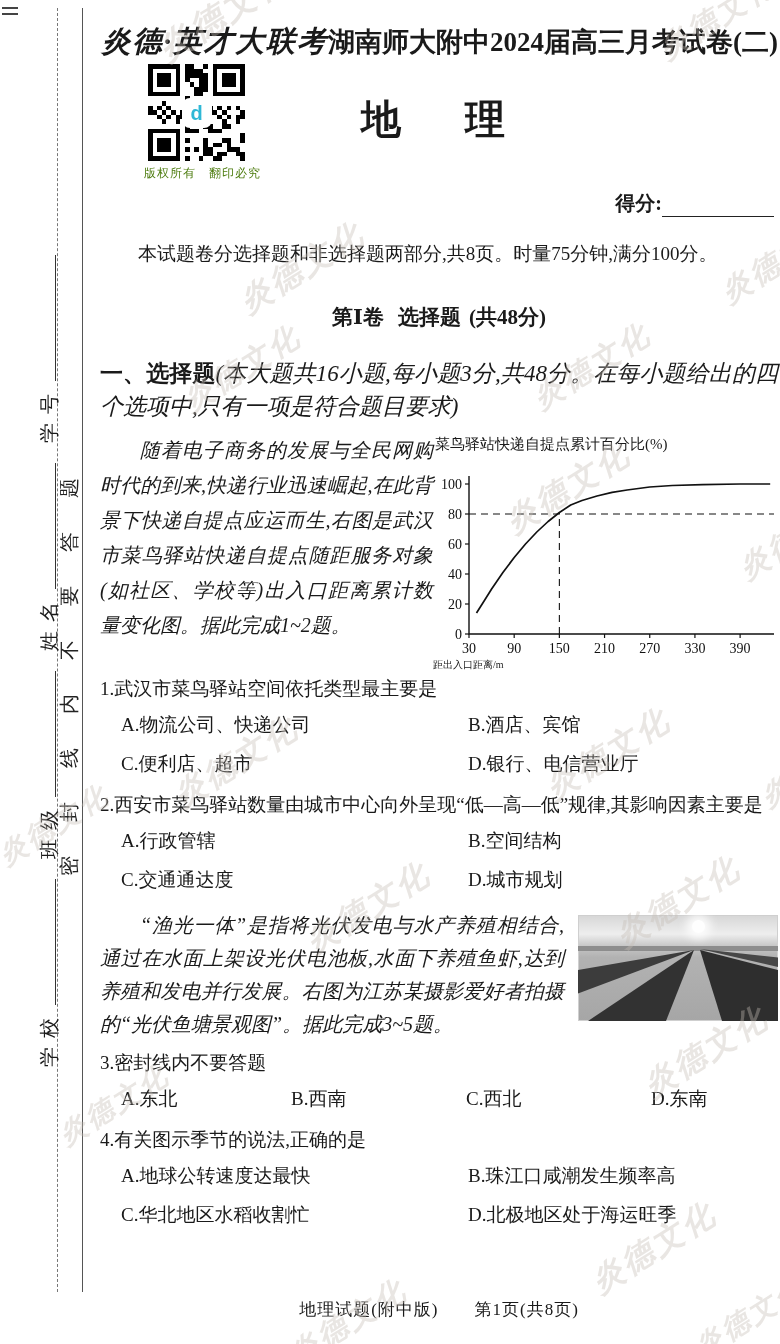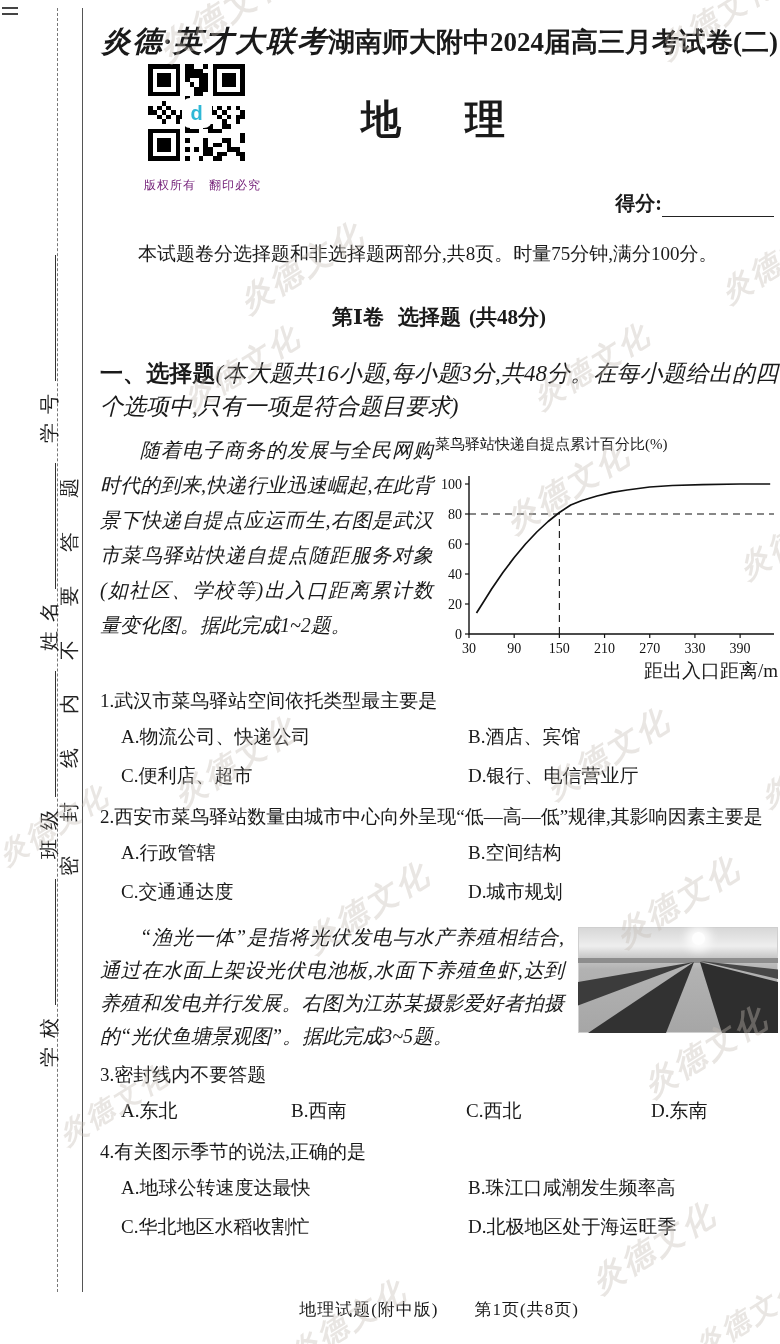--- a/index.html
+++ b/index.html
@@ -42,42 +42,42 @@
   .paper-title .brand{ font-size:29px; font-style:italic; letter-spacing:2px; }
   .qr-block{ position:absolute; left:44px; top:64px; width:104px; text-align:center; }
   .qr-wrap{ position:relative; width:97px; height:97px; margin:0 auto; }
   .qr-logo{
     position:absolute; left:36px; top:36px; width:26px; height:26px;
     background:#fff; border-radius:6px; box-shadow:0 0 0 2px #fff;
     display:flex; align-items:center; justify-content:center;
     font-family:"Liberation Sans","DejaVu Sans",sans-serif;
     font-weight:bold; font-size:20px; color:#2fb8d6;
   }
-  .qr-caption{ margin-top:16px; font-size:12px; letter-spacing:1px; color:#701a75;
+  .qr-caption{ margin-top:4px; font-size:12px; letter-spacing:1px; color:#4d7c0f;
     font-family:"Liberation Sans","DejaVu Sans",sans-serif; white-space:nowrap;text-align:center; }
   .subject{ position:absolute; top:92px; left:0; width:100%; text-align:center;
     font-size:40px; font-weight:bold; letter-spacing:12px;
     font-family:"Liberation Sans","DejaVu Sans",sans-serif; }
   .score-box{ position:absolute; top:190px; right:4px; font-size:20px; font-weight:bold; }
   .score-line{ display:inline-block; width:112px; height:20px; border-bottom:1.6px solid #222; vertical-align:bottom; }
   
   .intro{ margin:6px 0 0 0; text-indent:2em; font-size:19px; line-height:27px; }
   .part-header{ margin-top:36px; text-align:center; font-size:21px; font-weight:bold; }
   .part-header .pname{ font-family:"Liberation Sans","DejaVu Sans",sans-serif; margin:0 8px 0 14px; }
   .section-head{ margin-top:26px; font-size:23px; line-height:33px; text-align:justify; }
   .sec-title{ font-weight:bold; font-family:"Liberation Sans","DejaVu Sans",sans-serif; }
   .sec-desc{ font-style:italic; }
   .passage-block{ margin-top:10px; }
   .passage{ margin:0; font-size:20px; line-height:35px; text-align:justify;
     font-style:italic; text-indent:2em; }
   .passage.p2{ line-height:33px; }
   
   .chart-fig{ float:right; width:345px; margin:0 0 2px 10px; }
   .chart-title{ font-size:15px; font-style:normal; margin:2px 0 0 2px; white-space:nowrap; }
-  .chart-xlabel{ text-align:right; font-size:19px; font-style:normal; margin-top:-2px; }
+  .chart-xlabel{ text-align:left; font-size:10px; font-style:normal; margin-top:-2px; }
   #chart-svg text{ font-family:"Liberation Serif","DejaVu Serif",serif; fill:#111; }
   
   .photo{ float:right; width:200px; height:106px; margin:6px 0 6px 14px;
     position:relative; overflow:hidden; filter:grayscale(100%);
     background:linear-gradient(180deg,#d6d6d6 0%,#eeeeee 18%,#c7c7c7 29%,#b2b2b2 40%,#a6a6a6 100%);
     box-shadow:0 0 0 1px #cfcfcf inset; }
   .photo .sun{ position:absolute; left:57%; top:5%; width:13px; height:13px; border-radius:50%;
     background:#fefefe; box-shadow:0 0 10px 6px rgba(255,255,255,.85); }
   .photo .horizon{ position:absolute; left:0; top:29%; width:100%; height:5px; background:#8d8d8d; }
   .photo .w{ position:absolute; inset:0; }

